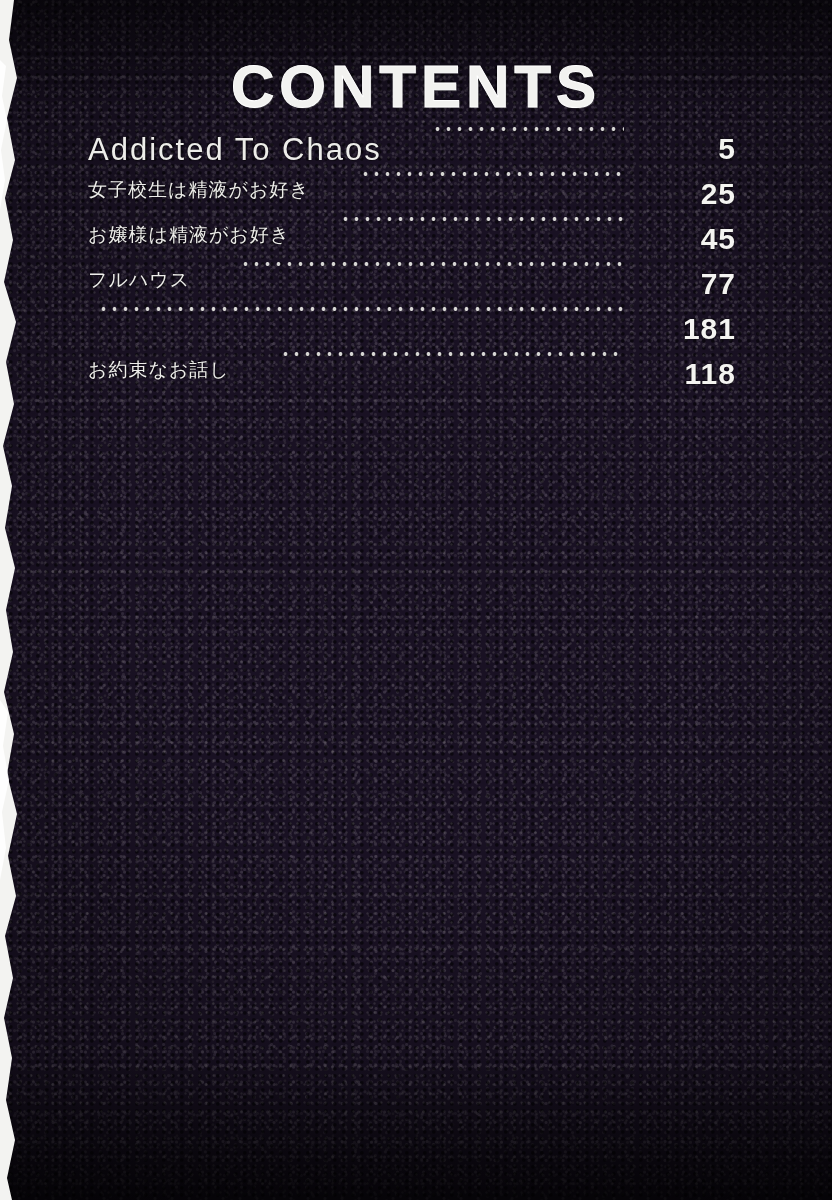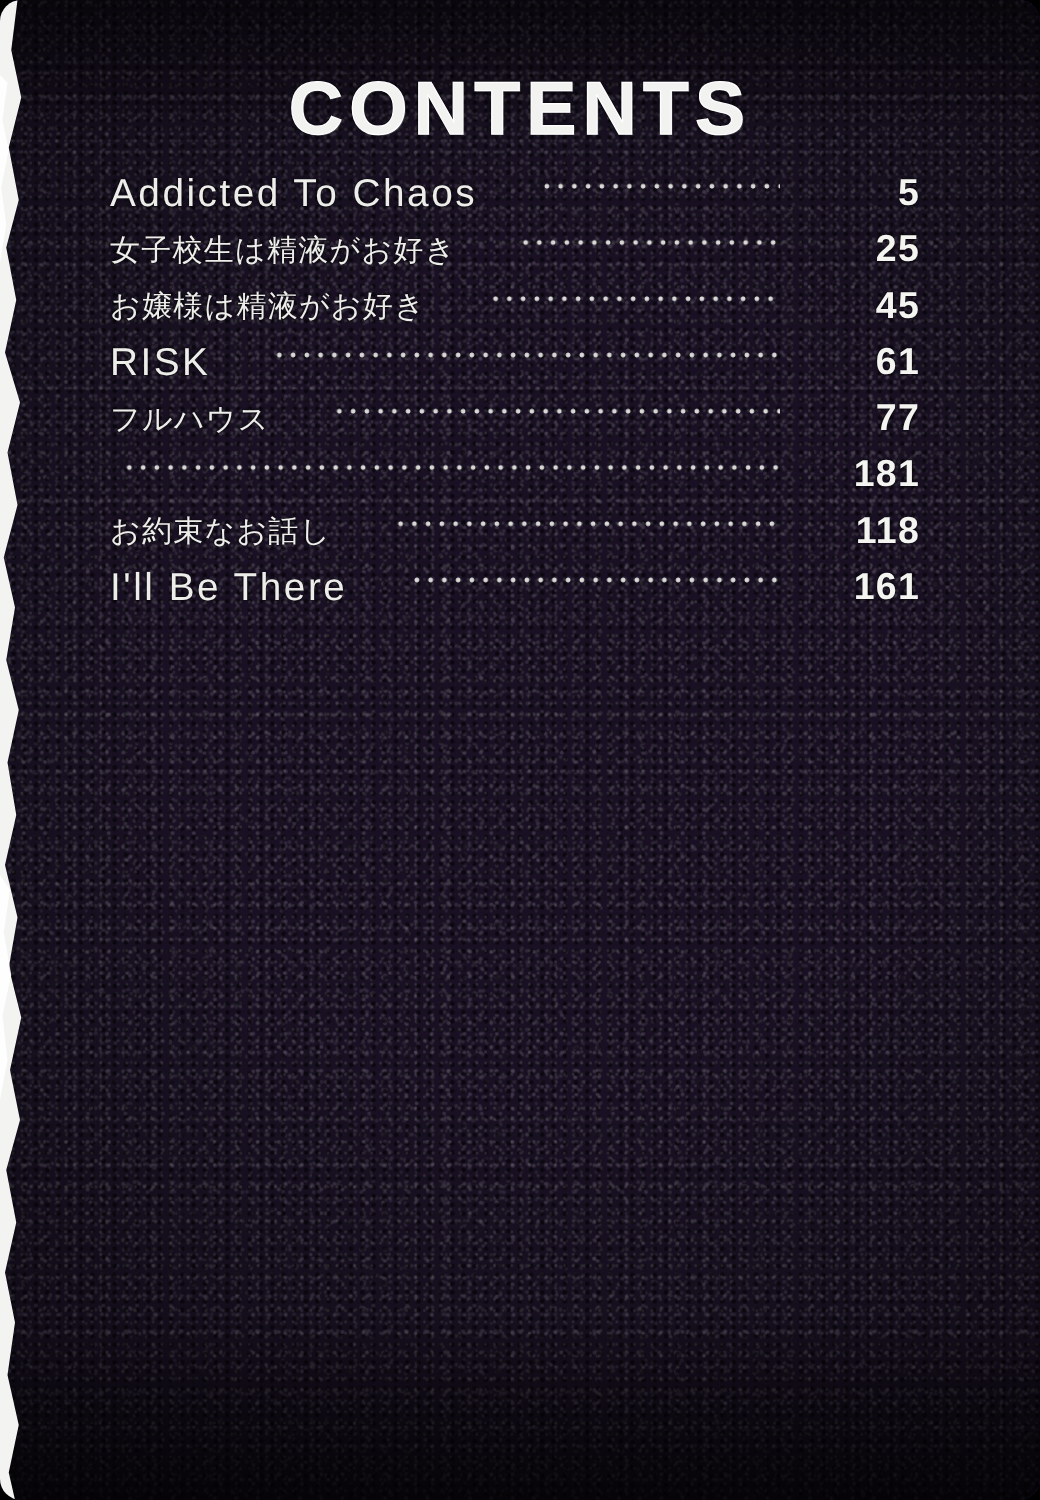--- a/index.html
+++ b/index.html
@@ -13,21 +13,20 @@
     overflow: hidden;
     font-family: "Liberation Sans", sans-serif;
   }
 
   #page {
     position: relative;
     width: 832px;
     height: 1200px;
     background-color: #4c1d95;
     overflow: hidden;
-    border-radius: 17px;
   }
 
   
   #grain {
     position: absolute;
     inset: 0;
     background-color: #111010;
     background-image:
       radial-gradient(circle at 12% 8%, rgba(90,88,86,0.55) 0 1px, transparent 2px),
       radial-gradient(circle at 33% 22%, rgba(70,68,66,0.5) 0 1px, transparent 2px),
@@ -96,34 +95,34 @@
 
   #toc {
     position: absolute;
     left: 88px;
     top: 132px;
     width: 648px;
   }
 
   .toc-row {
     display: flex;
-    align-items: center;
+    align-items: flex-start;
     height: 45px;
     color: #ededea;
     gap: 40px;
   }
 
   .toc-title {
     font-size: 31px;
     letter-spacing: 2px;
     white-space: nowrap;
     text-shadow: 0 0 2px rgba(0,0,0,0.95);
   }
   .toc-title.jp {
-    font-size: 24px;
+    font-size: 19px;
     letter-spacing: 1px;
   }
 
   .toc-leader {
     flex: 1 1 auto;
     margin: 0 6px 0 10px;
     position: relative;
     top: -6px;
     height: 6px;
     background-image: radial-gradient(circle, #e8e8e4 0 1.6px, transparent 2.2px);
@@ -178,46 +177,36 @@
         <span class="toc-leader"></span>
         <span class="toc-page">25</span>
       </div>
 
       <div class="toc-row">
         <span class="toc-title jp">お嬢様は精液がお好き</span>
         <span class="toc-leader"></span>
         <span class="toc-page">45</span>
       </div>
 
-      <div class="toc-row">
-        <span class="toc-title">RISK</span>
-        <span class="toc-leader"></span>
-        <span class="toc-page">61</span>
-      </div>
 
       <div class="toc-row">
         <span class="toc-title jp">フルハウス</span>
         <span class="toc-leader"></span>
         <span class="toc-page">77</span>
       </div>
 
 
 
       <div class="toc-row">
         <span class="toc-leader"></span>
         <span class="toc-page">181</span>
       </div>
 
       <div class="toc-row">
         <span class="toc-title jp">お約束なお話し</span>
         <span class="toc-leader"></span>
         <span class="toc-page">118</span>
       </div>
 
-      <div class="toc-row">
-        <span class="toc-title">I'll Be There</span>
-        <span class="toc-leader"></span>
-        <span class="toc-page">161</span>
-      </div>
 
     </div>
   </div>
 </div>
 
 </body></html>

